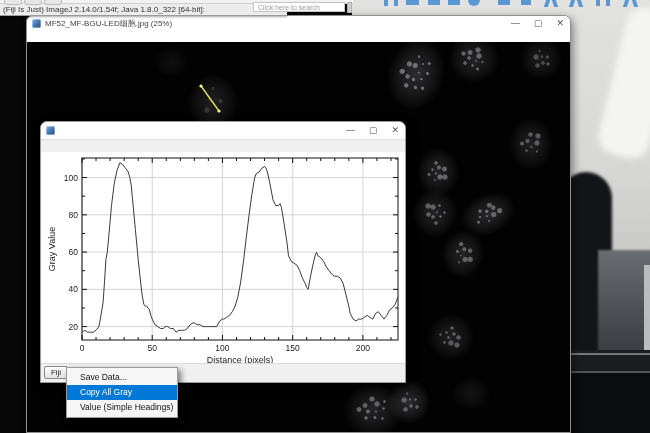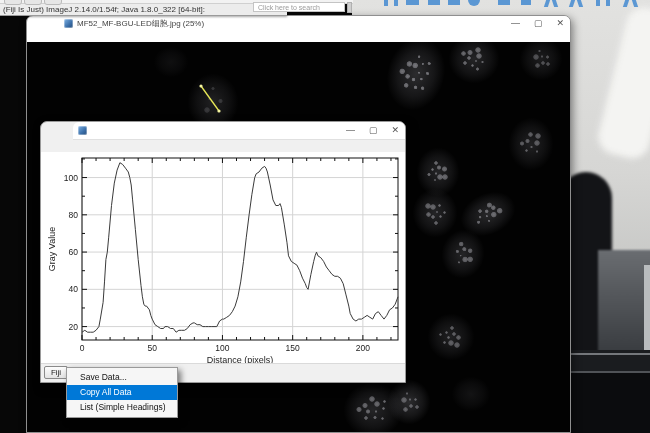--- a/index.html
+++ b/index.html
@@ -31,21 +31,21 @@
   .fiji-bar{position:absolute;left:0;top:0;width:287px;height:15px;background:#ececec;
     border-bottom:1px solid #9a9a9a;box-shadow:0 1px 2px rgba(0,0,0,.35);z-index:30;}
   .fiji-toolbar-sliver{position:absolute;left:0;top:0;width:353px;height:3px;background:#f2f2f2;border-bottom:1px solid #d0d0d0;}
   .tb-btn{position:absolute;top:-5px;height:8px;width:16px;border:1px solid #bbb;border-radius:3px;background:#e6e6e6;}
   .fiji-status{position:absolute;left:3px;top:5px;font-size:8px;color:#333;white-space:nowrap;}
   .fiji-search{position:absolute;left:253px;top:2px;width:92px;height:10px;background:#fff;
     border:1px solid #c4c4c4;font-size:7px;color:#9a9a9a;line-height:10px;padding-left:4px;box-sizing:border-box;}
   .fiji-grip{position:absolute;left:347px;top:2px;width:5px;height:11px;background:#cfcfcf;border:1px solid #b0b0b0;box-sizing:border-box;}
 
   
-  .win-title{position:relative;display:flex;align-items:center;background:#ffffff;margin-left:32px;}
+  .win-title{position:relative;display:flex;align-items:center;background:#ffffff;}
   .win-controls{position:absolute;right:6px;top:0;height:100%;display:flex;align-items:center;gap:14px;color:#555;}
   .wc{font-size:9px;line-height:1;cursor:default;}
   .app-ico{width:9px;height:9px;border-radius:2px;margin:0 4px 0 5px;flex:0 0 auto;
     background:linear-gradient(135deg,#7fb2e5 0%,#3a6ea8 60%,#274d78 100%);
     box-shadow:inset 0 0 0 1px rgba(255,255,255,.35);}
 
   
   .img-win{position:absolute;left:26px;top:15px;width:545px;height:418px;
     background:#fff;border:1px solid #8f8f8f;border-radius:7px 7px 0 0;
     box-shadow:2px 3px 8px rgba(0,0,0,.45);box-sizing:border-box;z-index:10;}
@@ -378,15 +378,15 @@
         <polyline points="41.0,180.2 43.8,178.3 46.6,180.2 49.4,180.2 52.2,180.2 55.0,178.3 57.9,174.6 59.3,167.1 62.1,150.4 63.5,129.9 64.9,107.5 66.3,100.1 67.7,85.2 70.5,53.5 73.3,31.1 76.1,18.1 78.9,10.7 81.7,12.5 84.5,16.2 87.3,20.0 88.8,25.6 90.2,33.0 91.6,47.9 94.4,77.7 97.2,107.5 100.0,133.6 101.4,144.8 102.8,152.2 104.2,154.1 105.6,154.1 107.0,156.0 108.4,157.8 109.8,163.4 111.2,167.1 114.0,172.7 116.8,174.6 119.6,176.5 122.5,176.5 123.9,174.6 126.7,174.6 129.5,176.5 132.3,176.5 135.1,180.2 137.9,178.3 140.7,178.3 143.5,178.3 146.3,176.5 149.1,172.7 152.0,170.9 153.4,170.9 156.2,172.7 159.0,172.7 161.8,174.6 164.6,174.6 167.4,174.6 170.2,174.6 173.0,174.6 175.8,174.6 178.6,169.0 181.4,167.1 182.8,167.1 185.7,165.3 188.5,163.4 191.3,159.7 194.1,154.1 196.9,144.8 199.7,129.9 202.5,109.4 205.3,85.2 208.1,62.8 210.9,42.3 213.7,25.6 215.2,21.8 218.0,20.0 220.8,16.2 223.6,14.4 225.0,16.2 226.4,20.0 229.2,33.0 232.0,47.9 234.8,53.5 237.6,53.5 239.0,51.6 240.4,55.4 243.2,72.1 246.0,90.8 247.5,103.8 250.3,109.4 253.1,111.3 255.9,113.1 258.7,118.7 261.5,126.2 264.3,131.7 265.7,135.5 267.1,137.3 269.9,122.4 272.7,109.4 274.1,103.8 275.5,100.1 276.9,103.8 279.8,105.7 282.6,109.4 285.4,115.0 288.2,118.7 291.0,122.4 293.8,124.3 296.6,124.3 299.4,126.2 302.2,131.7 305.0,142.9 307.8,154.1 309.2,161.5 312.1,167.1 314.9,169.0 317.7,167.1 320.5,167.1 323.3,165.3 326.1,163.4 328.9,165.3 331.7,167.1 334.5,161.5 337.3,159.7 340.1,163.4 343.0,167.1 345.8,163.4 348.6,157.8 351.4,156.0 354.2,152.2 357.0,144.8" fill="none" stroke="#3a3a3a" stroke-width="1"></polyline>
       </svg>
   </div>
   <div class="plot-buttons">
     <div class="list-btn">Fiji</div>
   </div>
 </div>
 
 <div class="ctx-menu">
   <div class="menu-item">Save Data...</div>
-  <div class="menu-item hl" style="background: rgb(0, 120, 215);">Copy All Data</div>
-  <div class="menu-item">List (Simple Headings)</div>
+  <div class="menu-item hl" style="background: rgb(0, 120, 215);">Copy All Gray</div>
+  <div class="menu-item">Value (Simple Headings)</div>
 </div>
 
 </body></html>

